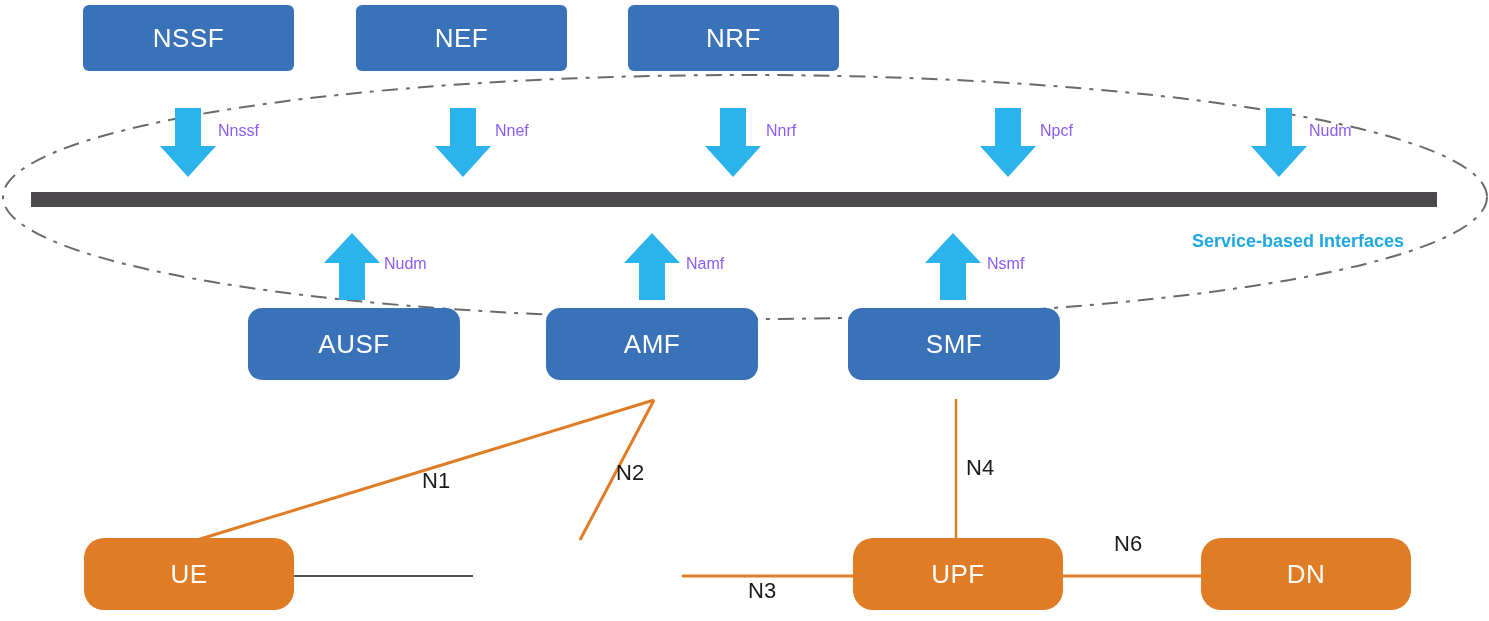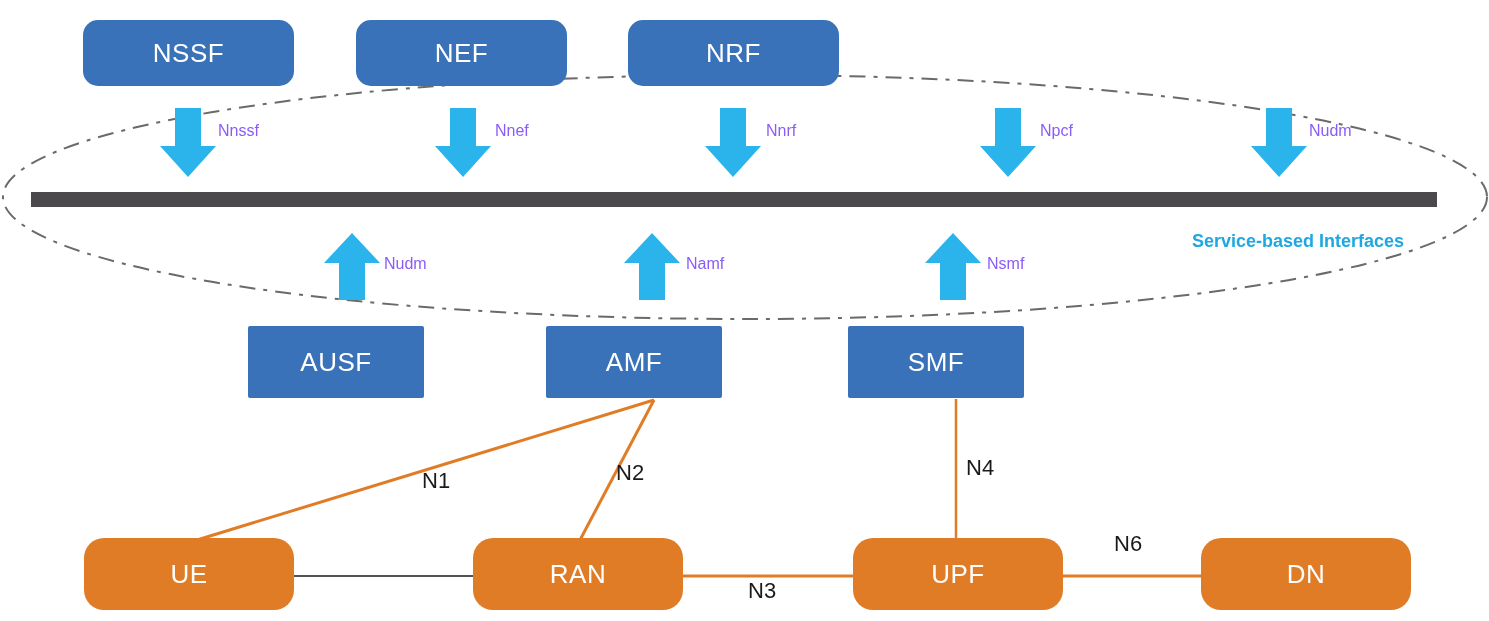--- a/index.html
+++ b/index.html
@@ -5,22 +5,22 @@
   html,body{margin:0;padding:0;background:#ffffff;}
   .stage{
     position:relative;width:1489px;height:621px;background:#ffffff;overflow:hidden;
     font-family:"Liberation Sans","DejaVu Sans",sans-serif;
   }
   .stage svg.layer{position:absolute;left:0;top:0;z-index:1;}
   .nf-box{
     position:absolute;z-index:2;display:flex;align-items:center;justify-content:center;
     color:#ffffff;font-size:26px;letter-spacing:0.5px;box-sizing:border-box;
   }
-  .nf-blue{background:#3A72BA;border-radius:15px;width:211px;height:66px;top:20px;}
-  .nf-blue.mid{width:176px;height:72px;top:326px;border-radius:2px;}
+  .nf-blue{background:#3A72BA;border-radius:6px;width:211px;height:66px;top:5px;}
+  .nf-blue.mid{width:212px;height:72px;top:308px;border-radius:14px;}
   .nf-orange{background:#E17C26;border-radius:20px;width:210px;height:72px;top:538px;}
   .iface-label{
     position:absolute;z-index:3;color:#8b5cf6;font-size:16px;white-space:nowrap;
   }
   .ref-label{
     position:absolute;z-index:3;color:#1a1a1a;font-size:22px;white-space:nowrap;
   }
   .sbi-label{
     position:absolute;z-index:3;left:1192px;top:231px;width:280px;
     color:#1FA7E0;font-size:18px;font-weight:bold;white-space:nowrap;
@@ -80,17 +80,16 @@
   <div class="nf-box nf-blue mid" style="left:546px">AMF</div>
 
   <div class="ref-label" style="left:422px;top:468px">N1</div>
   <div class="ref-label" style="left:616px;top:460px">N2</div>
   <div class="ref-label" style="left:748px;top:578px">N3</div>
   <div class="ref-label" style="left:966px;top:455px">N4</div>
   <div class="ref-label" style="left:1114px;top:531px">N6</div>
 
 
   <div class="nf-box nf-orange" style="left:84px">UE</div>
-  <div class="nf-box nf-orange" style="left:473px">RAN</div>
   <div class="nf-box nf-orange" style="left:853px">UPF</div>
   <div class="nf-box nf-orange" style="left:1201px">DN</div>
 
 </div>
 
 </body></html>

